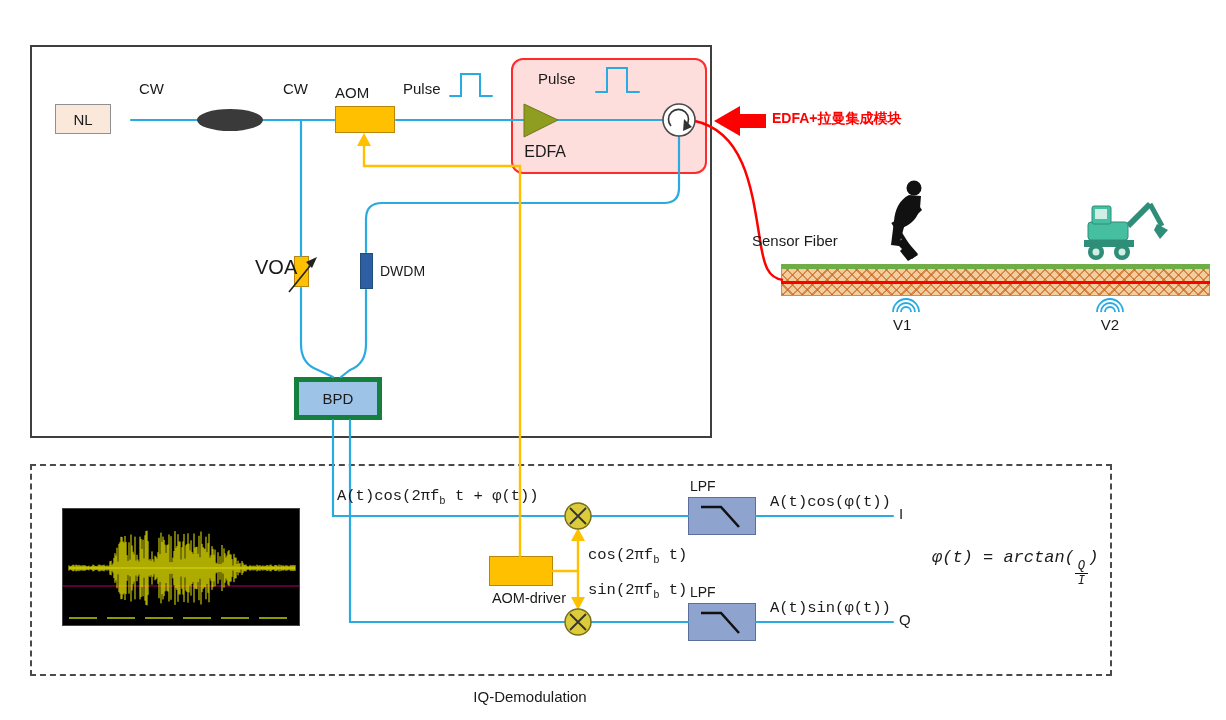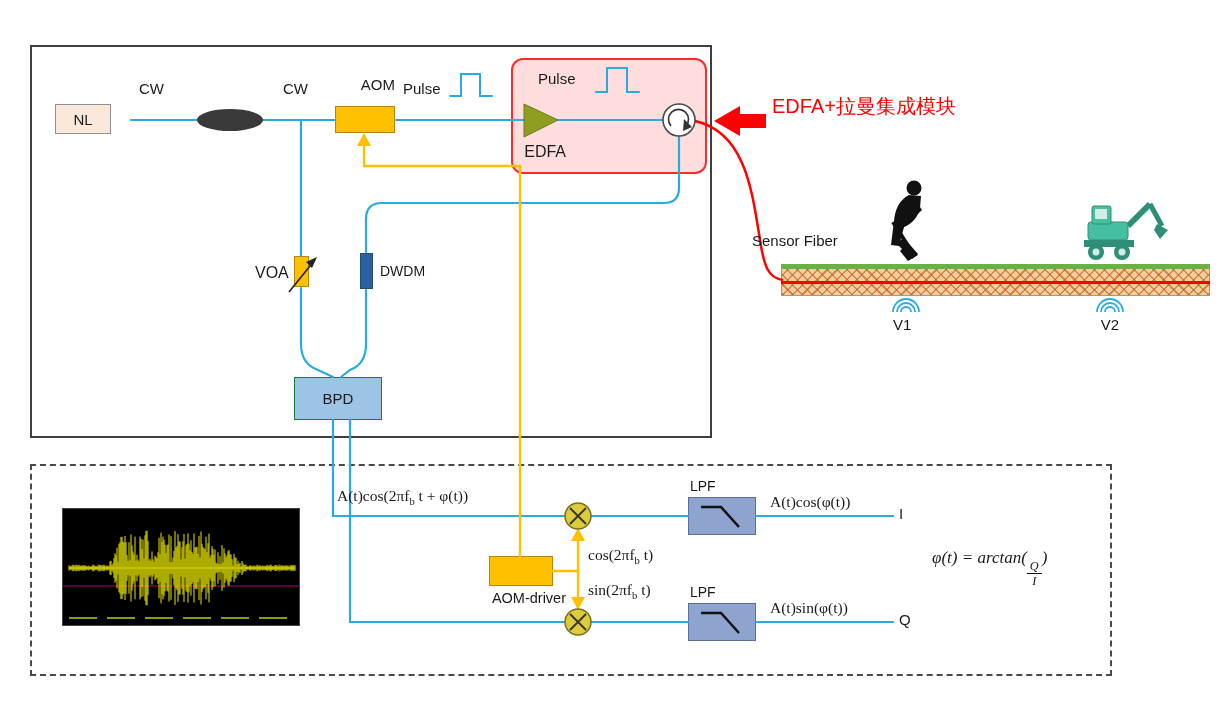--- a/index.html
+++ b/index.html
@@ -1,19 +1,19 @@
 <!DOCTYPE html>
 <html><head>
 <meta charset="utf-8">
 <style>
   html,body{margin:0;padding:0;background:#fff}
   .stage{position:relative;width:1226px;height:720px;background:#ffffff;
          font-family:"Liberation Sans",sans-serif;color:#1a1a1a;overflow:hidden}
   .lbl{position:absolute;font-size:15px;line-height:1.2;white-space:nowrap;z-index:5;color:#1a1a1a}
-  .math{font-family:Liberation Serif, serif;font-size:15.5px}
+  .math{font-family:Liberation Mono, monospace;font-size:15.5px}
   .math sub{font-size:0.68em}
   .box{position:absolute;box-sizing:border-box;z-index:3;display:flex;align-items:center;justify-content:center;font-size:15px}
   .frame{z-index:1;background:transparent}
   .overlay{position:absolute;left:0;top:0;z-index:4;pointer-events:none}
   .frac{display:inline-flex;flex-direction:column;text-align:center;vertical-align:-0.55em;font-size:0.72em;line-height:1.15}
   .frac .num{padding:0 3px;border-bottom:1px solid #111}
   .frac .den{padding:0 3px}
 </style>
 </head>
 <body>
@@ -30,21 +30,21 @@
                                repeating-linear-gradient(-45deg, rgba(197,90,17,.6) 0 1.5px, transparent 1.5px 7px);">
     <div style="position:absolute;left:-1px;right:-1px;top:12px;height:3px;background:#FF0000"></div>
   </div>
 
   <div class="box" style="left:55px;top:104px;width:56px;height:30px;background:#FAE8DA;border:1px solid #909090">
     <span>NL</span>
   </div>
   <div class="box" style="left:335px;top:106px;width:60px;height:27px;background:#FFC000;border:1px solid #B8860B"></div>
   <div class="box" style="left:294px;top:256px;width:15px;height:31px;background:#FFC000;border:1px solid #B8860B"></div>
   <div class="box" style="left:360px;top:253px;width:13px;height:36px;background:#2E5FA3;border:1px solid #1F4E79"></div>
-  <div class="box" style="left:294px;top:377px;width:88px;height:43px;background:#9DC3E6;border:1px solid #15803d">
+  <div class="box" style="left:294px;top:377px;width:88px;height:43px;background:#9DC3E6;border:5px solid #15803d">
     <span>BPD</span>
   </div>
   <div class="box" style="left:489px;top:556px;width:64px;height:30px;background:#FFC000;border:1px solid #B8860B"></div>
   <div class="box" style="left:688px;top:497px;width:68px;height:38px;background:#8FA3CF;border:1px solid #5B6E9E">
     <svg width="66" height="36">
       <path d="M12 9 H32 L50 29" stroke="#111" stroke-width="2.5" fill="none"></path>
     </svg>
   </div>
   <div class="box" style="left:688px;top:603px;width:68px;height:38px;background:#8FA3CF;border:1px solid #5B6E9E">
     <svg width="66" height="36">
@@ -156,30 +156,31 @@
     </g>
     <g stroke="#29ABE2" stroke-width="1.8" fill="none">
       <path d="M1105 312 A5 5 0 0 1 1115 312"></path>
       <path d="M1101 312 A9 9 0 0 1 1119 312"></path>
       <path d="M1097 312 A13 13 0 0 1 1123 312"></path>
     </g>
   </svg>
 
   <div class="lbl" style="left:139px;top:80px">CW</div>
   <div class="lbl" style="left:283px;top:80px">CW</div>
-  <div class="lbl" style="left:335px;top:76px;width:60px;text-align:right">AOM</div>
+  <div class="lbl" style="left:335px;top:84px;width:60px;text-align:left">AOM</div>
   <div class="lbl" style="left:403px;top:80px">Pulse</div>
   <div class="lbl" style="left:538px;top:70px">Pulse</div>
   <div class="lbl" style="left:516px;top:142px;width:50px;text-align:right;font-size:16px">EDFA</div>
-  <div class="lbl" style="left:772px;top:94px;color:#FF0000;font-weight:normal;font-size:20px">EDFA+拉曼集成模块</div>
+  <div class="lbl" style="left:772px;top:110px;color:#FF0000;font-weight:bold;font-size:14px">EDFA+拉曼集成模块</div>
   <div class="lbl" style="left:752px;top:232px">Sensor Fiber</div>
-  <div class="lbl" style="left:255px;top:263px;font-size:16px">VOA</div>
+  <div class="lbl" style="left:255px;top:255px;font-size:20px">VOA</div>
   <div class="lbl" style="left:380px;top:263px;font-size:14px">DWDM</div>
   <div class="lbl" style="left:893px;top:316px;width:26px;">V1</div>
   <div class="lbl" style="left:1097px;top:316px;width:26px;text-align:center">V2</div>
+  <div class="lbl" style="left:30px;top:688px;width:1000px;text-align:center">IQ-Demodulation</div>
 
   <div class="lbl math" style="left:337px;top:487px">
     <span>A(t)cos(2πf</span><sub>b</sub><span> t + φ(t))</span>
   </div>
 
   <div class="lbl" style="left:476px;top:590px;width:90px;text-align:right;font-size:14.5px">AOM-driver</div>
 
   <div class="lbl math" style="left:588px;top:546px">
     <span>cos(2πf</span><sub>b</sub><span> t)</span>
   </div>

